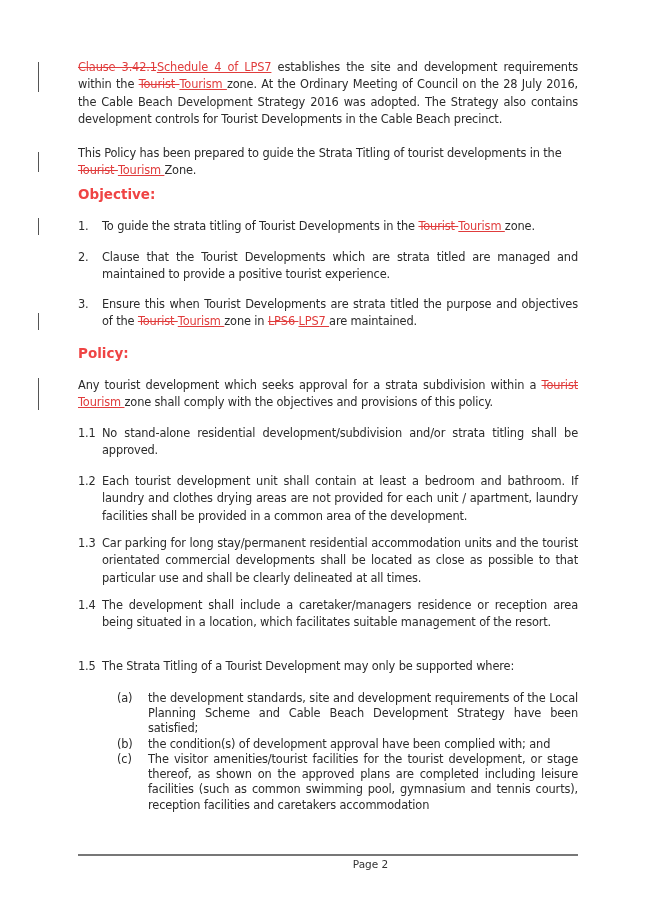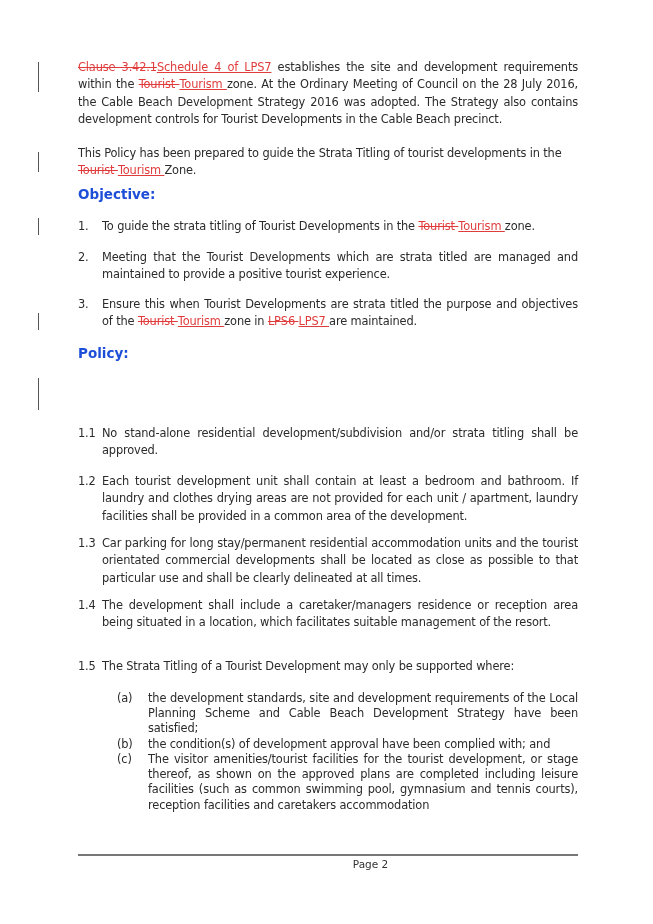--- a/index.html
+++ b/index.html
@@ -4,21 +4,21 @@
 <style>
   html, body { margin: 0; padding: 0; background: #ffffff; }
   body { width: 653px; height: 924px; position: relative; overflow: hidden;
          font-family: "DejaVu Sans", sans-serif; color: #2b2b2b; }
   .page { position: absolute; left: 0; top: 0; width: 653px; height: 908px; background: #fff; }
   .changebar { position: absolute; left: 38px; width: 1px; background: #555; }
   .block { position: absolute; left: 78px; width: 500px; font-size: 11.4px; line-height: 17.3px; letter-spacing: -0.15px; }
   .justify { text-align: justify; text-align-last: left; }
   .del { color: #e03c3c; text-decoration: line-through; }
   .ins { color: #e03c3c; text-decoration: underline; }
-  .heading { position: absolute; left: 78px; font-size: 13.5px; font-weight: bold; color: #1d4ed8; }
+  .heading { position: absolute; left: 78px; font-size: 13.5px; font-weight: bold; color: #ef4444; }
   .num-item { position: absolute; left: 78px; width: 500px; font-size: 11.4px; line-height: 17.3px; letter-spacing: -0.15px; }
   .num { position: absolute; left: 0; top: 0; }
   .num-text { margin-left: 24px; text-align: justify; text-align-last: left; }
   .sub-item { position: absolute; left: 117px; width: 461px; font-size: 11.4px; line-height: 15.2px; letter-spacing: -0.15px; }
   .sub-item .num { left: 0; }
   .sub-item .num-text { margin-left: 31px; }
   .footer-rule { position: absolute; left: 78px; width: 500px; top: 854px; height: 2px; background: #777; }
   .footer-text { position: absolute; left: 0; width: 653px; top: 858px; text-align: center; font-size: 10.5px; color: #333; padding-left: 44px; }
 </style>
 </head>
@@ -42,30 +42,33 @@
 
   <div class="heading" style="top:186px;">Objective:</div>
 
   <div class="num-item" style="top:218px;">
     <span class="num">1.</span>
     <div class="num-text"><span>To guide the strata titling of Tourist Developments in the </span><span class="del">Tourist </span><span class="ins">Tourism </span><span>zone.</span></div>
   </div>
 
   <div class="num-item" style="top:249px;">
     <span class="num">2.</span>
-    <div class="num-text">Meeting that the Tourist Developments which are strata titled are managed and maintained to provide a positive tourist experience.</div>
+    <div class="num-text">Clause that the Tourist Developments which are strata titled are managed and maintained to provide a positive tourist experience.</div>
   </div>
 
   <div class="num-item" style="top:296px;">
     <span class="num">3.</span>
     <div class="num-text"><span>Ensure this when Tourist Developments are strata titled the purpose and objectives of the </span><span class="del">Tourist </span><span class="ins">Tourism </span><span>zone in </span><span class="del">LPS6 </span><span class="ins">LPS7 </span><span>are maintained.</span></div>
   </div>
 
   <div class="heading" style="top:345px;">Policy:</div>
 
+  <div class="block justify" style="top:377px;">
+    <span>Any tourist development which seeks approval for a strata subdivision within a </span><span class="del">Tourist</span><span> </span><span class="ins">Tourism </span><span>zone shall comply with the objectives and provisions of this policy.</span>
+  </div>
 
   <div class="num-item" style="top:425px;">
     <span class="num">1.1</span>
     <div class="num-text">No stand-alone residential development/subdivision and/or strata titling shall be approved.</div>
   </div>
 
   <div class="num-item" style="top:473px;">
     <span class="num">1.2</span>
     <div class="num-text">Each tourist development unit shall contain at least a bedroom and bathroom. If laundry and clothes drying areas are not provided for each unit / apartment, laundry facilities shall be provided in a common area of the development.</div>
   </div>

